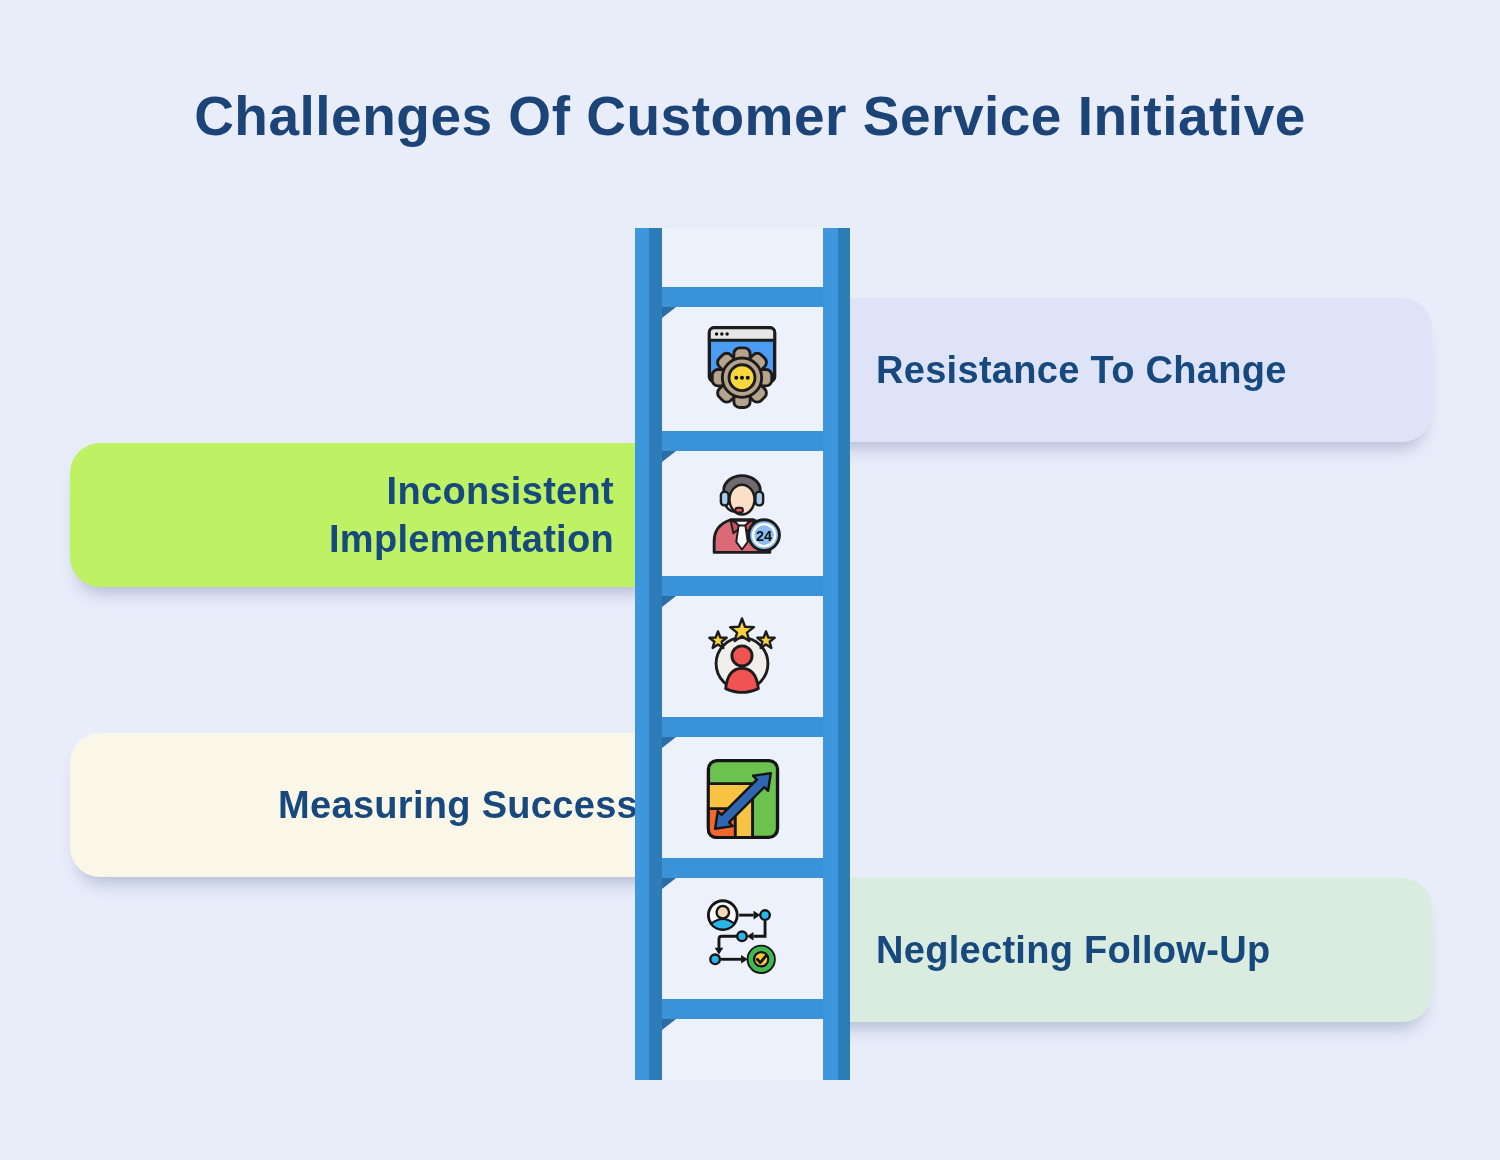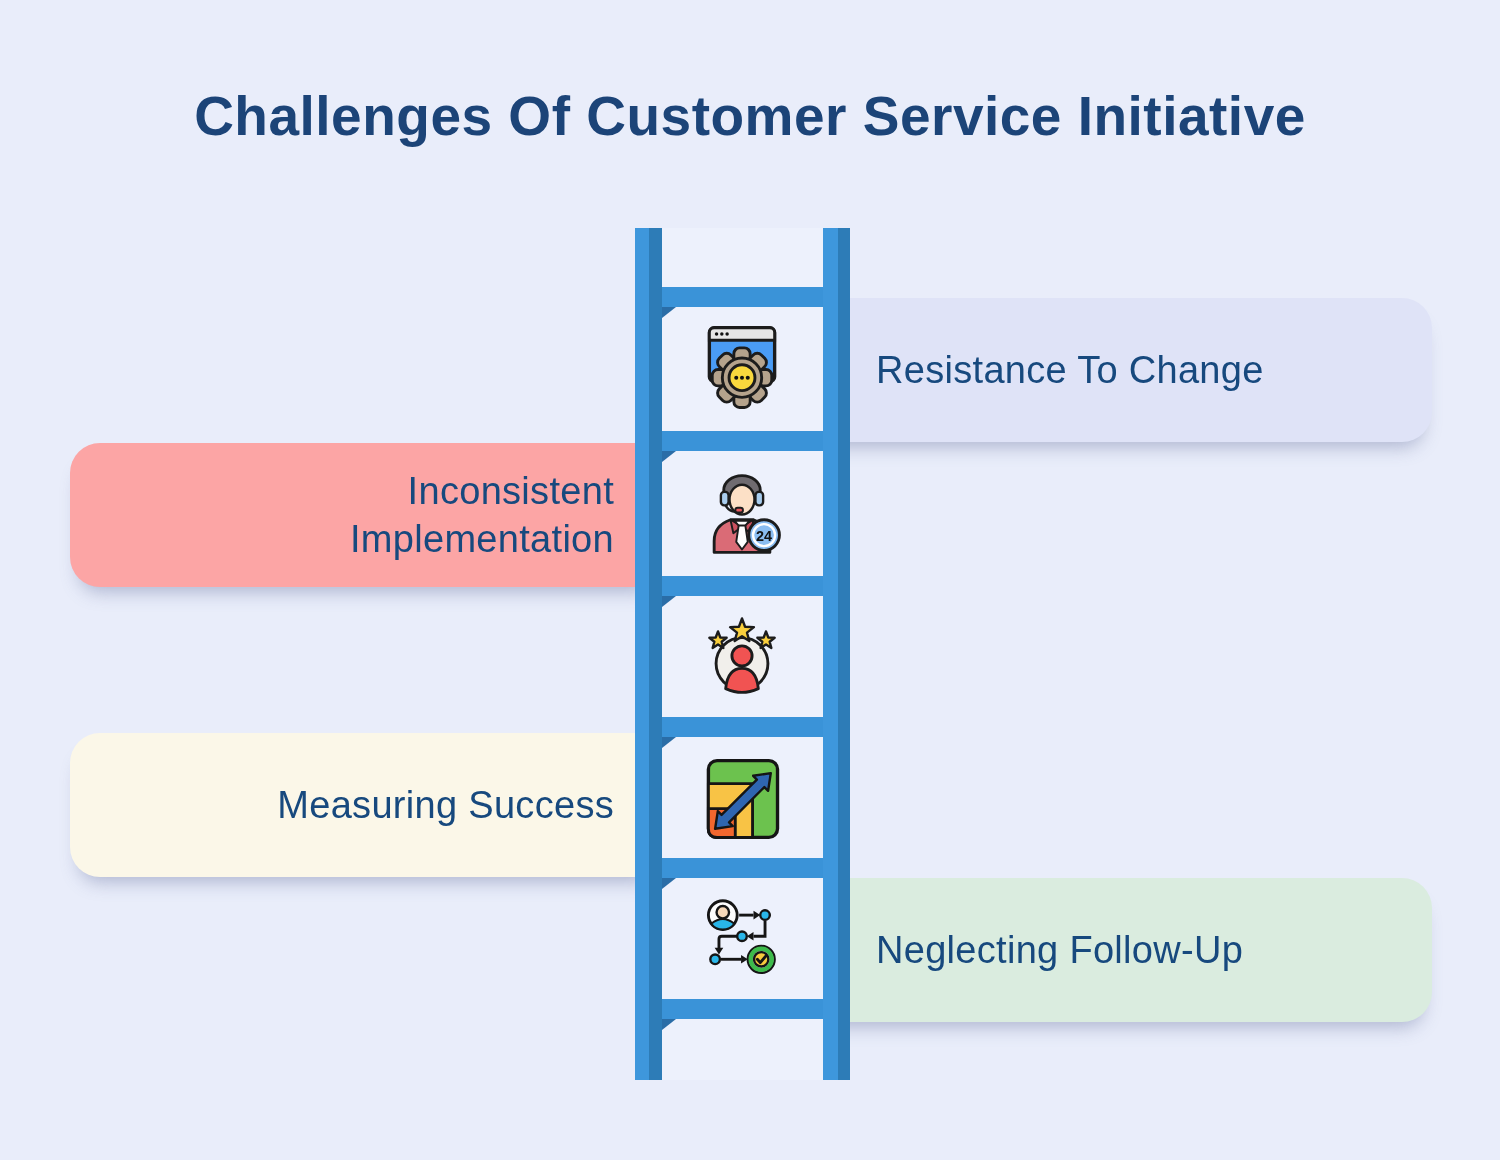--- a/index.html
+++ b/index.html
@@ -14,20 +14,21 @@
     position:absolute;top:84px;left:0;width:100%;
     text-align:center;
     font-size:55px;font-weight:700;letter-spacing:.5px;
     color:var(--title-color,#1c4478);
   }
   .card{
     position:absolute;height:144px;
     display:flex;align-items:center;
     box-shadow:0 14px 18px -9px rgba(105,115,160,.45);
     z-index:1;
+    font-weight:bold;
   }
   .card.right{left:790px;width:642px;border-radius:0 30px 30px 0;justify-content:flex-start;}
   .card.left{left:70px;width:585px;border-radius:30px 0 0 30px;justify-content:flex-end;}
   .card.right .label{padding-left:86px;text-align:left;}
   .card.left .label{padding-right:41px;text-align:right;}
   .label{
     font-size:38px;line-height:48px;letter-spacing:.3px;
     color:var(--label-color,#17497e);
   }
   .label.wrap-narrow{max-width:330px;display:inline-block;}
@@ -39,24 +40,24 @@
 </head>
 <body style="background: rgb(233, 237, 250);">
 
 <div class="canvas">
 
   <div class="title">Challenges Of Customer Service Initiative</div>
 
   <div class="card right c1" style="background: rgb(223, 227, 247);">
     <span class="label">Resistance To Change</span>
   </div>
-  <div class="card left c2" style="background: #fca5a5;">
+  <div class="card left c2" style="background: #bef264;">
     <span class="label wrap-narrow">Inconsistent Implementation</span>
   </div>
-  <div class="card left c4" style="background: rgb(251, 247, 232);">
+  <div class="card left c4" style="background: rgb(251, 247, 232); padding-left: 24px;">
     <span class="label">Measuring Success</span>
   </div>
   <div class="card right c5" style="background: rgb(218, 236, 223);">
     <span class="label">Neglecting Follow-Up</span>
   </div>
 
   <svg class="ladder" width="224" height="858" viewBox="0 0 224 858">
     <rect x="14" y="3" width="196" height="852" style="fill:var(--ladder-interior,#edf1fc)"></rect>
 
     <g>

